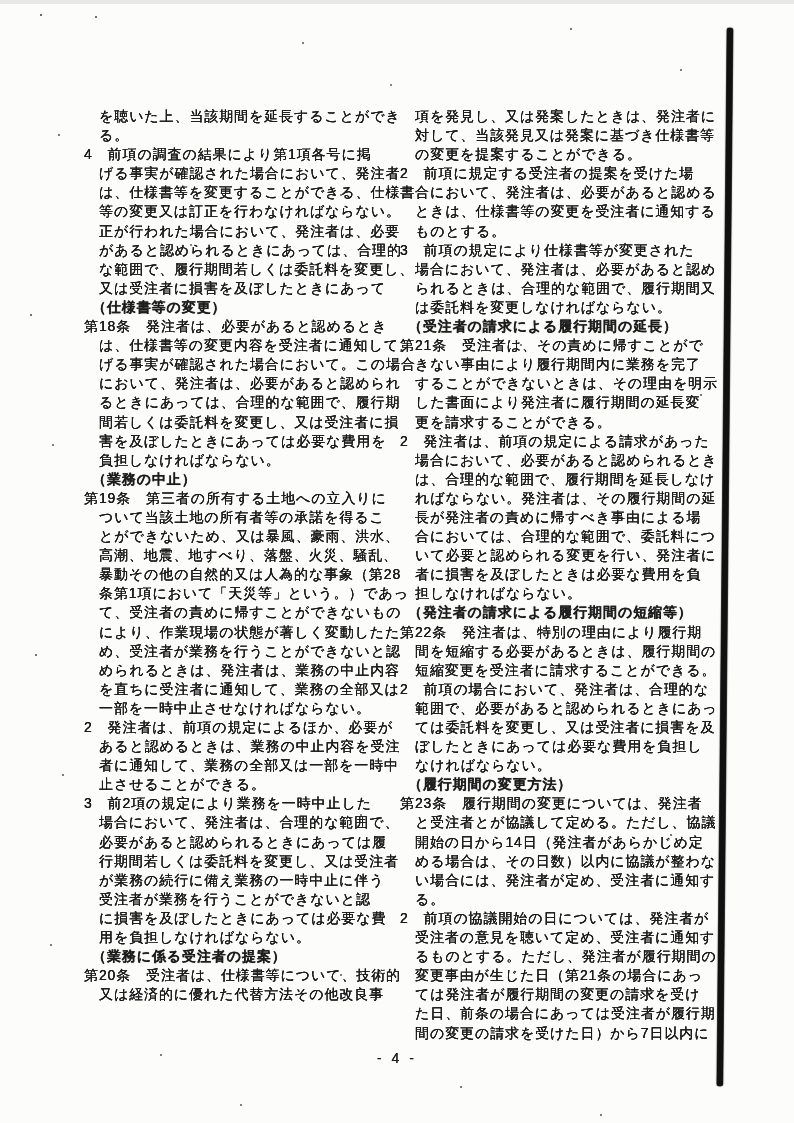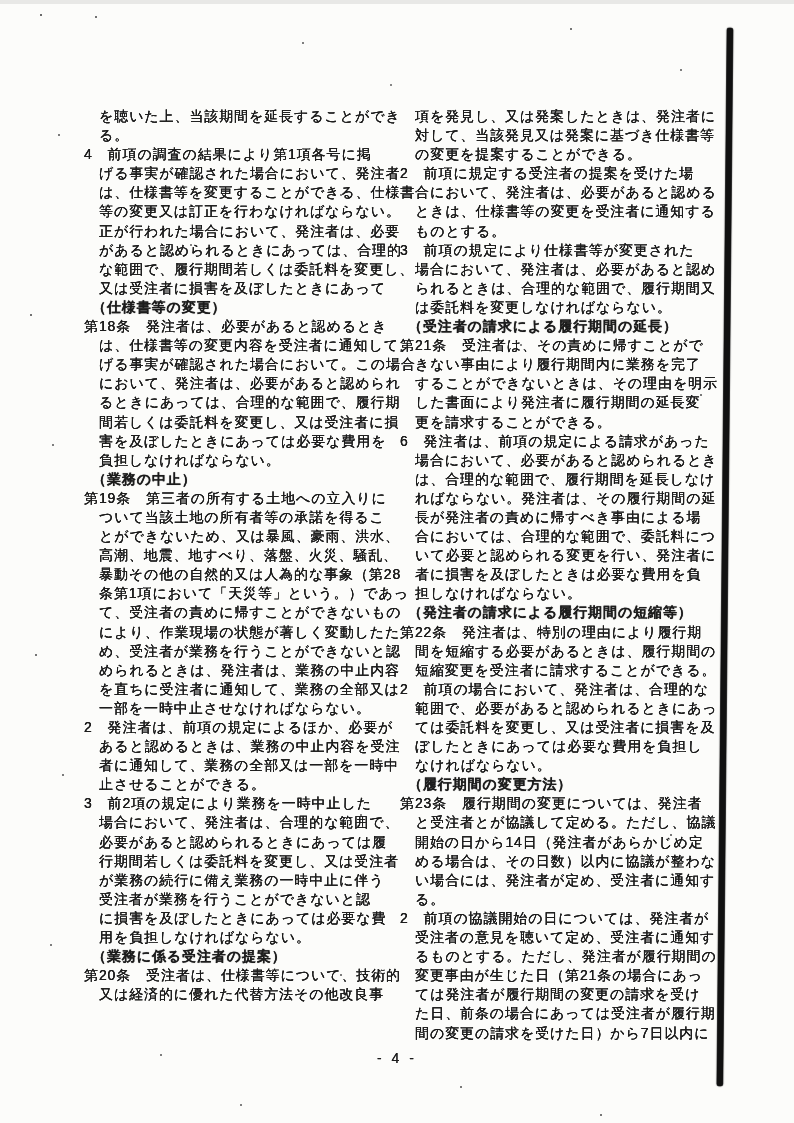--- a/index.html
+++ b/index.html
@@ -145,21 +145,21 @@
       <div class="line in0">3　前項の規定により仕様書等が変更された</div>
       <div class="line in1">場合において、発注者は、必要があると認め</div>
       <div class="line in1">られるときは、合理的な範囲で、履行期間又</div>
       <div class="line in1">は委託料を変更しなければならない。</div>
       <div class="line in2">（受注者の請求による履行期間の延長）</div>
       <div class="line in0">第21条　受注者は、その責めに帰すことがで</div>
       <div class="line in1">きない事由により履行期間内に業務を完了</div>
       <div class="line in1">することができないときは、その理由を明示</div>
       <div class="line in1">した書面により発注者に履行期間の延長変</div>
       <div class="line in1">更を請求することができる。</div>
-      <div class="line in0">6　発注者は、前項の規定による請求があった</div>
+      <div class="line in0">2　発注者は、前項の規定による請求があった</div>
       <div class="line in1">場合において、必要があると認められるとき</div>
       <div class="line in1">は、合理的な範囲で、履行期間を延長しなけ</div>
       <div class="line in1">ればならない。発注者は、その履行期間の延</div>
       <div class="line in1">長が発注者の責めに帰すべき事由による場</div>
       <div class="line in1">合においては、合理的な範囲で、委託料につ</div>
       <div class="line in1">いて必要と認められる変更を行い、発注者に</div>
       <div class="line in1">者に損害を及ぼしたときは必要な費用を負</div>
       <div class="line in1">担しなければならない。</div>
       <div class="line in2">（発注者の請求による履行期間の短縮等）</div>
       <div class="line in0">第22条　発注者は、特別の理由により履行期</div>

